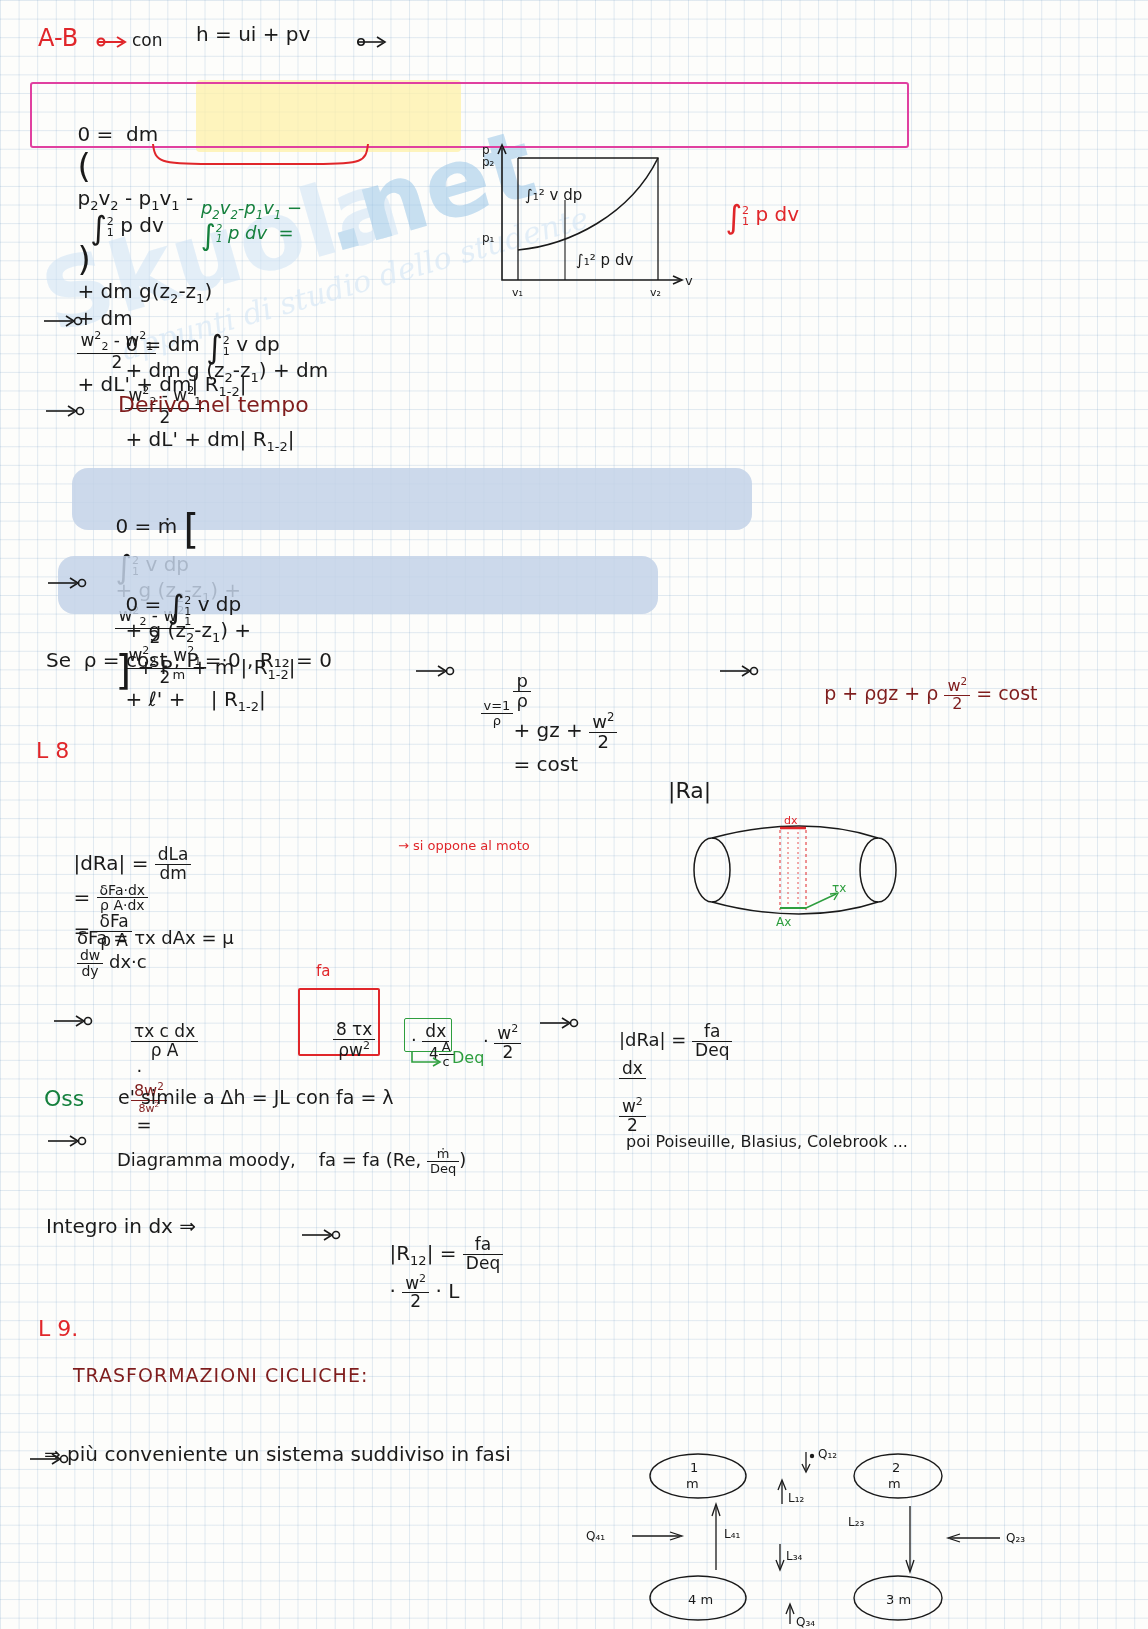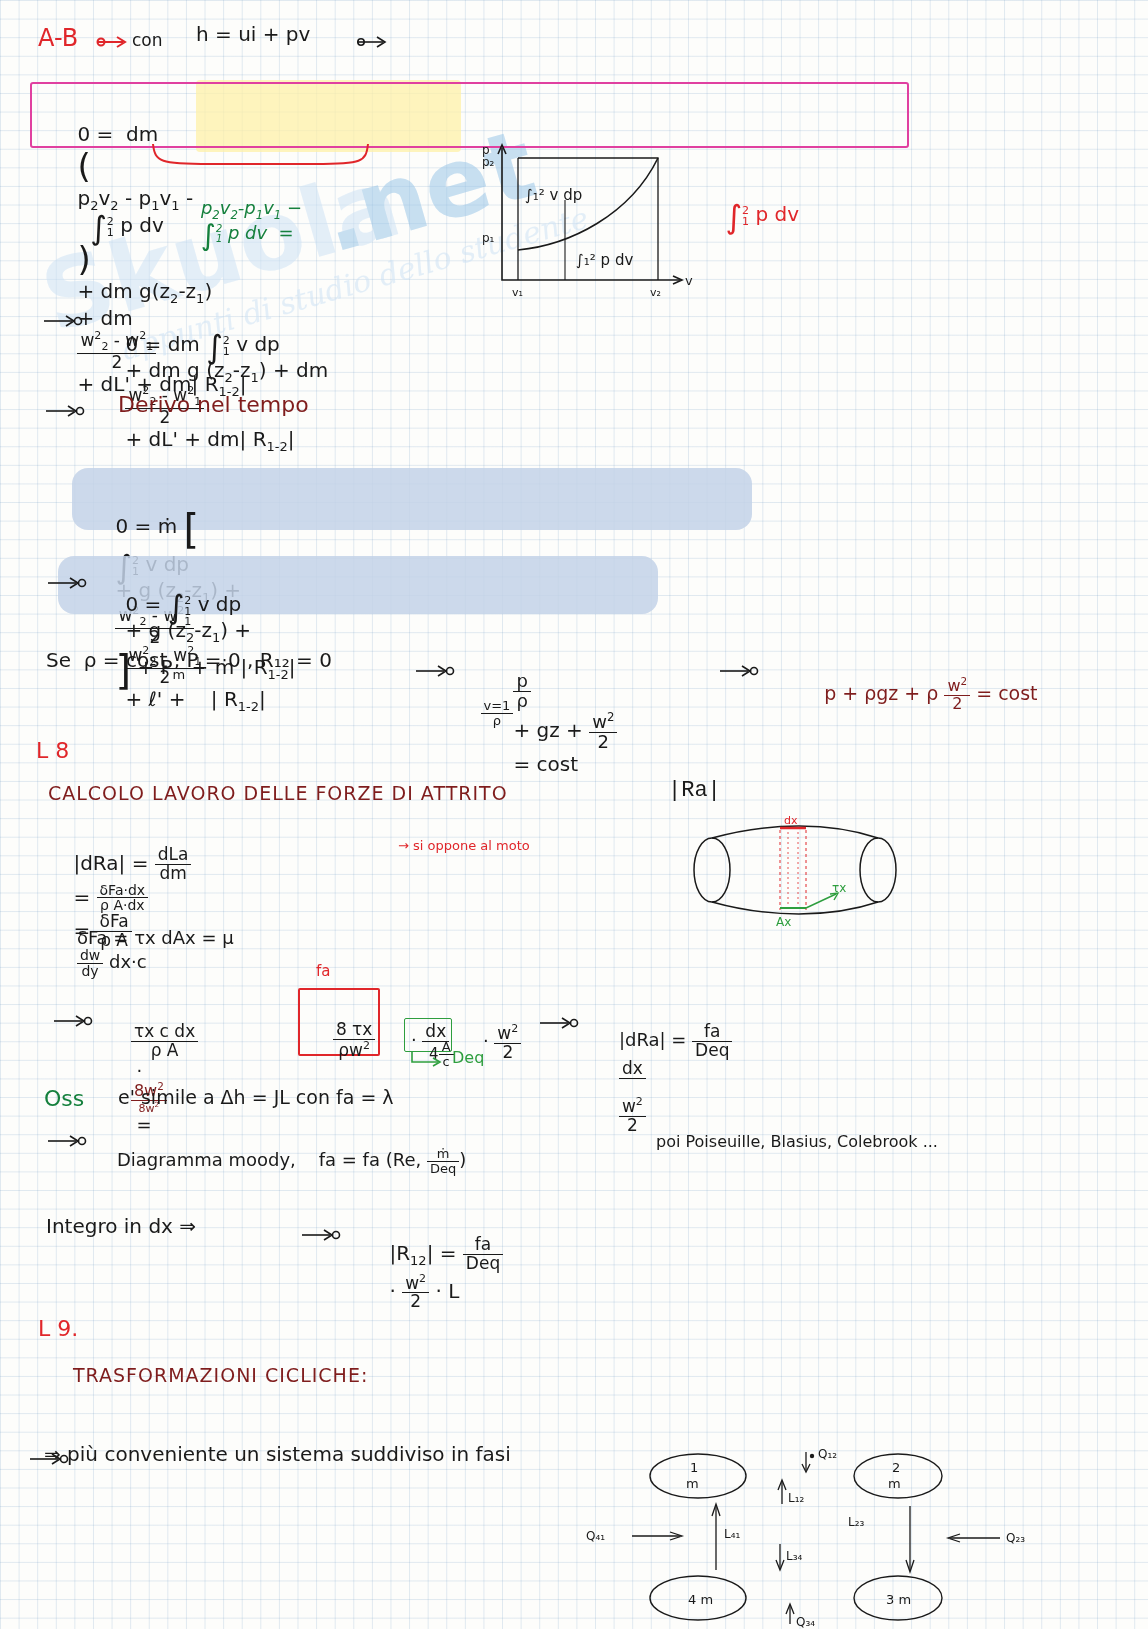--- a/index.html
+++ b/index.html
@@ -202,21 +202,20 @@
   <svg style="left:716px;top:660px;width:46px;height:22px;">
     <path d="M4,11 L32,11" stroke="#1a1a1a" stroke-width="1.6" fill="none"></path>
     <path d="M26,6 L34,11 L26,16" stroke="#1a1a1a" stroke-width="1.6" fill="none"></path>
     <circle cx="38" cy="11" r="3.5" stroke="#1a1a1a" stroke-width="1.6" fill="none"></circle>
   </svg>
   <div class="hw blue f19" style="left:800px;top:654px;">
     p + ρgz + ρ <span class="frac" style="font-size:16px;"><span class="num">w<span class="sup">2</span></span><span class="den">2</span></span> = cost
   </div>
 
   <div class="hw red f22" style="left:36px;top:738px;">L 8</div>
-  <div class="hw blue f19" style="left:48px;top:782px;letter-spacing:1px;">CALCOLO LAVORO DELLE FORZE DI ATTRITO</div>
 
   <div class="hw blk f20" style="left:48px;top:822px;">
     |dRa| = <span class="frac" style="font-size:17px;"><span class="num">dLa</span><span class="den">dm</span></span>
     = <span class="frac" style="font-size:14px;text-align:center;"><span class="num">δFa·dx</span><span class="den">ρ A·dx</span></span>
     = <span class="frac" style="font-size:17px;"><span class="num">δFa</span><span class="den">ρ A</span></span>
   </div>
   <div class="hw red f13" style="left:398px;top:838px;">→ si oppone al moto</div>
 
   <div class="hw blk f18" style="left:54px;top:906px;">
     δFa = τx dAx = μ
@@ -261,21 +260,21 @@
     <path d="M4,11 L32,11" stroke="#1a1a1a" stroke-width="1.6" fill="none"></path>
     <path d="M26,6 L34,11 L26,16" stroke="#1a1a1a" stroke-width="1.6" fill="none"></path>
     <circle cx="38" cy="11" r="3.5" stroke="#1a1a1a" stroke-width="1.6" fill="none"></circle>
   </svg>
   <div class="hw blk f18" style="left:596px;top:1002px;">
     |dRa| = <span class="frac" style="font-size:17px;"><span class="num">fa</span><span class="den">Deq</span></span>
     <span class="frac" style="font-size:17px;"><span class="num">dx</span><span class="den">&nbsp;</span></span>
     <span class="frac" style="font-size:17px;"><span class="num">w<span class="sup">2</span></span><span class="den">2</span></span>
   </div>
 
-  <div class="hw blk f22" style="left:668px;top:778px;font-family:Liberation Mono, monospace;">|Ra|</div>
+  <div class="hw blk f22" style="left:668px;top:778px;">|Ra|</div>
   <svg style="left:680px;top:820px;width:240px;height:120px;">
     <ellipse cx="32" cy="50" rx="18" ry="32" stroke="#1a1a1a" stroke-width="1.5" fill="none"></ellipse>
     <ellipse cx="198" cy="50" rx="18" ry="32" stroke="#1a1a1a" stroke-width="1.5" fill="none"></ellipse>
     <path d="M32,18 C90,2 150,2 198,18" stroke="#1a1a1a" stroke-width="1.5" fill="none"></path>
     <path d="M32,82 C90,98 150,98 198,82" stroke="#1a1a1a" stroke-width="1.5" fill="none"></path>
 
     <path d="M100,8 L126,8" stroke="#e0262a" stroke-width="2.5" fill="none"></path>
     <text x="104" y="4" font-size="11" fill="#e0262a" font-family="DejaVu Sans, sans-serif">dx</text>
 
     <path d="M100,10 L100,90" stroke="#e0262a" stroke-width="1" stroke-dasharray="3,3" fill="none"></path>
@@ -293,21 +292,21 @@
   <div class="hw org f22" style="left:44px;top:1086px;">Oss</div>
   <div class="hw blk f19" style="left:118px;top:1086px;">e' simile a Δh = JL con fa = λ</div>
   <svg style="left:44px;top:1130px;width:46px;height:22px;">
     <path d="M4,11 L32,11" stroke="#1a1a1a" stroke-width="1.6" fill="none"></path>
     <path d="M26,6 L34,11 L26,16" stroke="#1a1a1a" stroke-width="1.6" fill="none"></path>
     <circle cx="38" cy="11" r="3.5" stroke="#1a1a1a" stroke-width="1.6" fill="none"></circle>
   </svg>
   <div class="hw blk f18" style="left:94px;top:1126px;">
     Diagramma moody,&nbsp;&nbsp;&nbsp; fa = fa (Re, <span class="frac" style="font-size:13px;"><span class="num">ṁ</span><span class="den">Deq</span></span>)
   </div>
-  <div class="hw blk f16" style="left:656px;top:1132px;">poi Poiseuille, Blasius, Colebrook ...</div>
+  <div class="hw blk f16" style="left:626px;top:1132px;">poi Poiseuille, Blasius, Colebrook ...</div>
 
   <div class="hw blk f20" style="left:46px;top:1214px;">Integro in dx ⇒</div>
   <svg style="left:298px;top:1224px;width:46px;height:22px;">
     <path d="M4,11 L32,11" stroke="#1a1a1a" stroke-width="1.6" fill="none"></path>
     <path d="M26,6 L34,11 L26,16" stroke="#1a1a1a" stroke-width="1.6" fill="none"></path>
     <circle cx="38" cy="11" r="3.5" stroke="#1a1a1a" stroke-width="1.6" fill="none"></circle>
   </svg>
   <div class="hw blk f20" style="left:364px;top:1212px;">
     |R<span class="sub">12</span>| = <span class="frac" style="font-size:17px;"><span class="num">fa</span><span class="den">Deq</span></span>
     · <span class="frac" style="font-size:17px;"><span class="num">w<span class="sup">2</span></span><span class="den">2</span></span> · L

